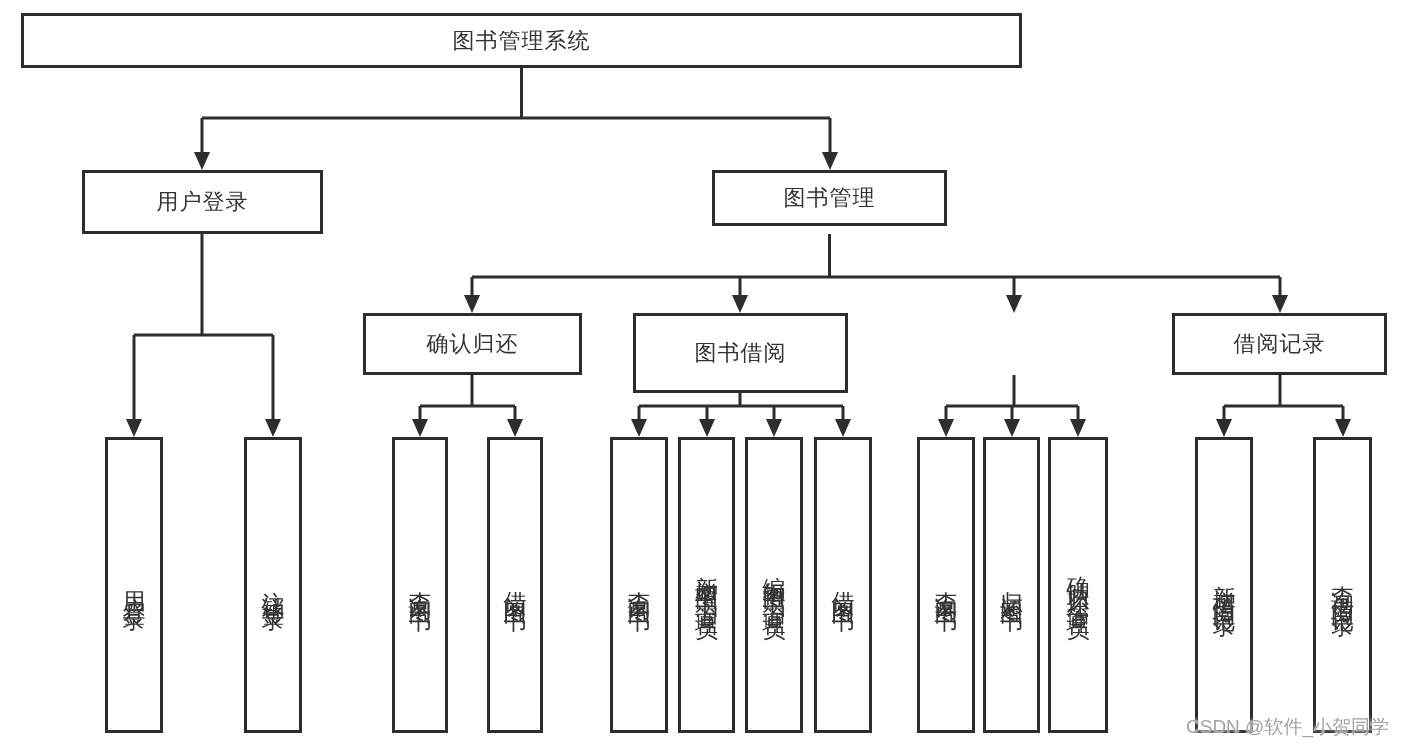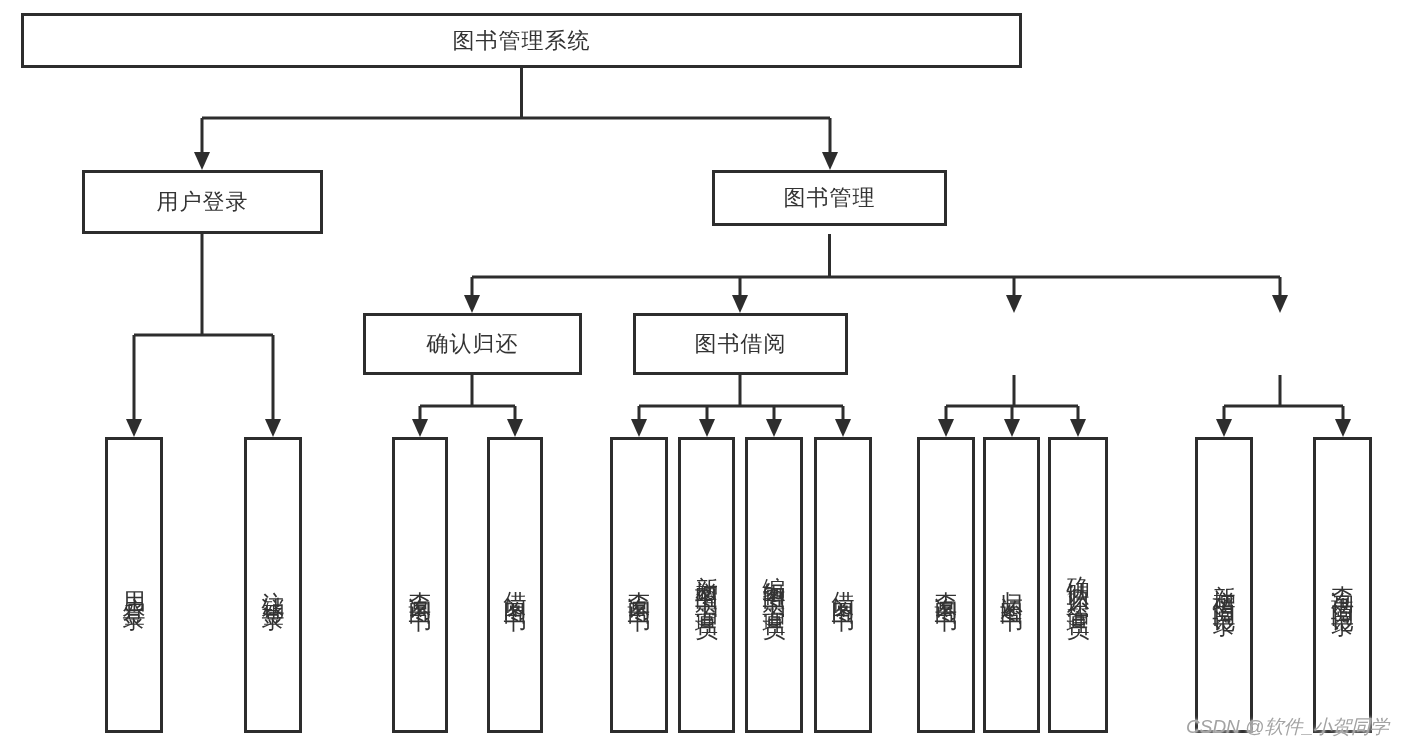--- a/index.html
+++ b/index.html
@@ -49,21 +49,20 @@
     line-height: 1;
   }
   .watermark {
     position: absolute;
     left: 1186px; top: 714px;
     font-size: 19px;
     color: var(--watermark);
     white-space: nowrap;
     z-index: 10;
     text-shadow: 0 0 4px #ffffff, 0 0 2px #ffffff;
-    font-style: italic;
   }
 </style>
 </head>
 <body>
 
 <div id="canvas">
 
   <svg class="edges" viewBox="0 0 1405 747" xmlns="http://www.w3.org/2000/svg">
 
     <g>
@@ -121,22 +120,25 @@
   <div class="node h" style="left:82px;top:170px;width:241px;height:64px">
     <span>用户登录</span>
   </div>
   <div class="node h" style="left:712px;top:170px;width:235px;height:56px">
     <span>图书管理</span>
   </div>
 
   <div class="node h" style="left:363px;top:313px;width:219px;height:62px">
     <span>确认归还</span>
   </div>
-  <div class="node h" style="left:633px;top:313px;width:215px;height:62px">
+  <div class="node h" style="left:633px;top:313px;width:215px;height:80px">
     <span>图书借阅</span>
+  </div>
+  <div class="node h" style="left:1172px;top:313px;width:215px;height:62px">
+    <span>借阅记录</span>
   </div>
 
   <div class="node v" style="left:105px;top:437px;width:58px;height:296px">
     <span>用户登录</span>
   </div>
   <div class="node v" style="left:244px;top:437px;width:58px;height:296px">
     <span>注销登录</span>
   </div>
 
   <div class="node v" style="left:392px;top:437px;width:56px;height:296px">

